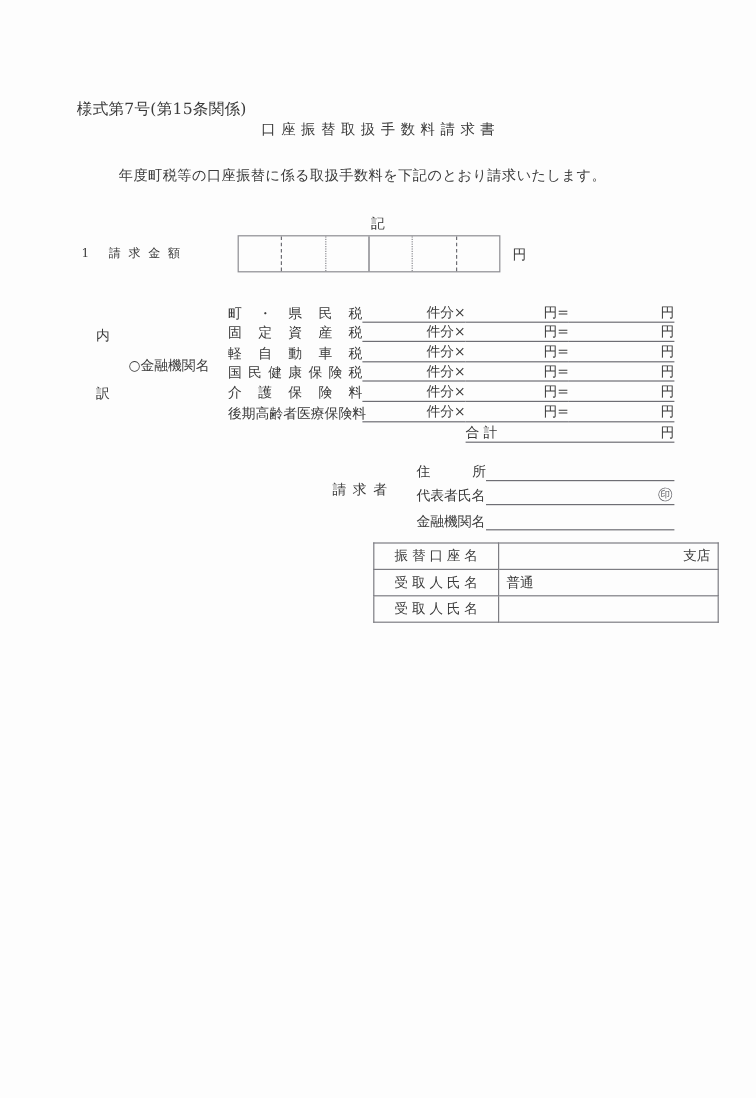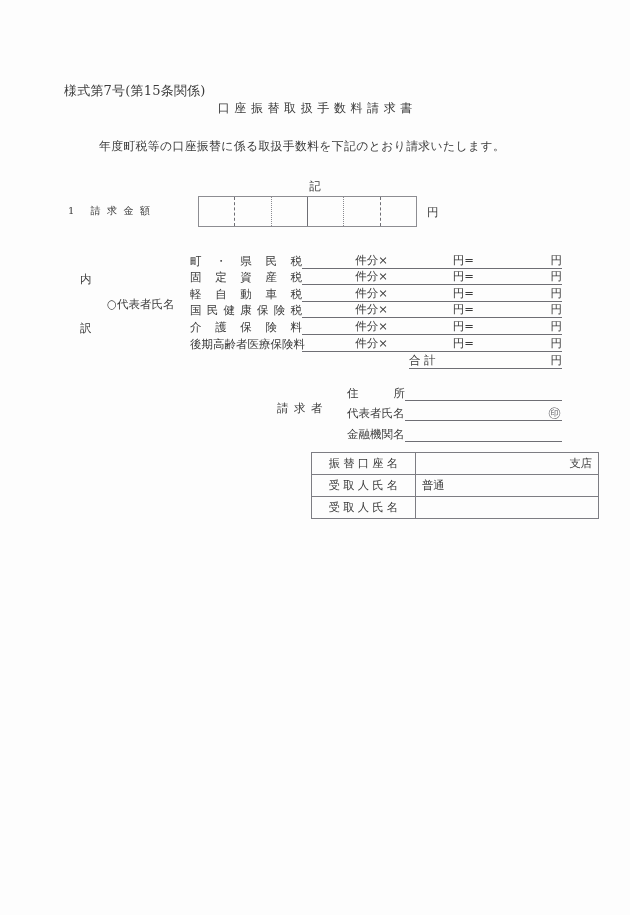--- a/index.html
+++ b/index.html
@@ -158,21 +158,20 @@
     white-space: nowrap;
   }
   .total-seg {
     flex: 1 1 auto;
     border-bottom: 1px solid #6e6e74;
     display: flex;
     align-items: center;
     justify-content: space-between;
     height: 16px;
     box-sizing: border-box;
-    margin-left: 21px;
   }
   .total-seg .tl-label { letter-spacing: 3.5px; }
 
   
   .req-label {
     position: absolute;
     left: 277px;
     top: 401px;
     font-size: 11.5px;
     letter-spacing: 5.5px;
@@ -256,21 +255,21 @@
     <div class="amount-cell d-dotted"></div>
     <div class="amount-cell d-solid"></div>
     <div class="amount-cell d-dotted"></div>
     <div class="amount-cell d-dashed"></div>
     <div class="amount-cell"></div>
   </div>
   <div class="amount-yen">円</div>
 
   <div class="uchiwake-top">内</div>
   <div class="uchiwake-bottom">訳</div>
-  <div class="fee-label">○代表者氏名</div>
+  <div class="fee-label">○金融機関名</div>
 
   <div class="breakdown">
 
     <div class="bd-row">
       <div class="bd-name">
         <span>町</span>
         <span>・</span>
         <span>県</span>
         <span>民</span>
         <span>税</span>

